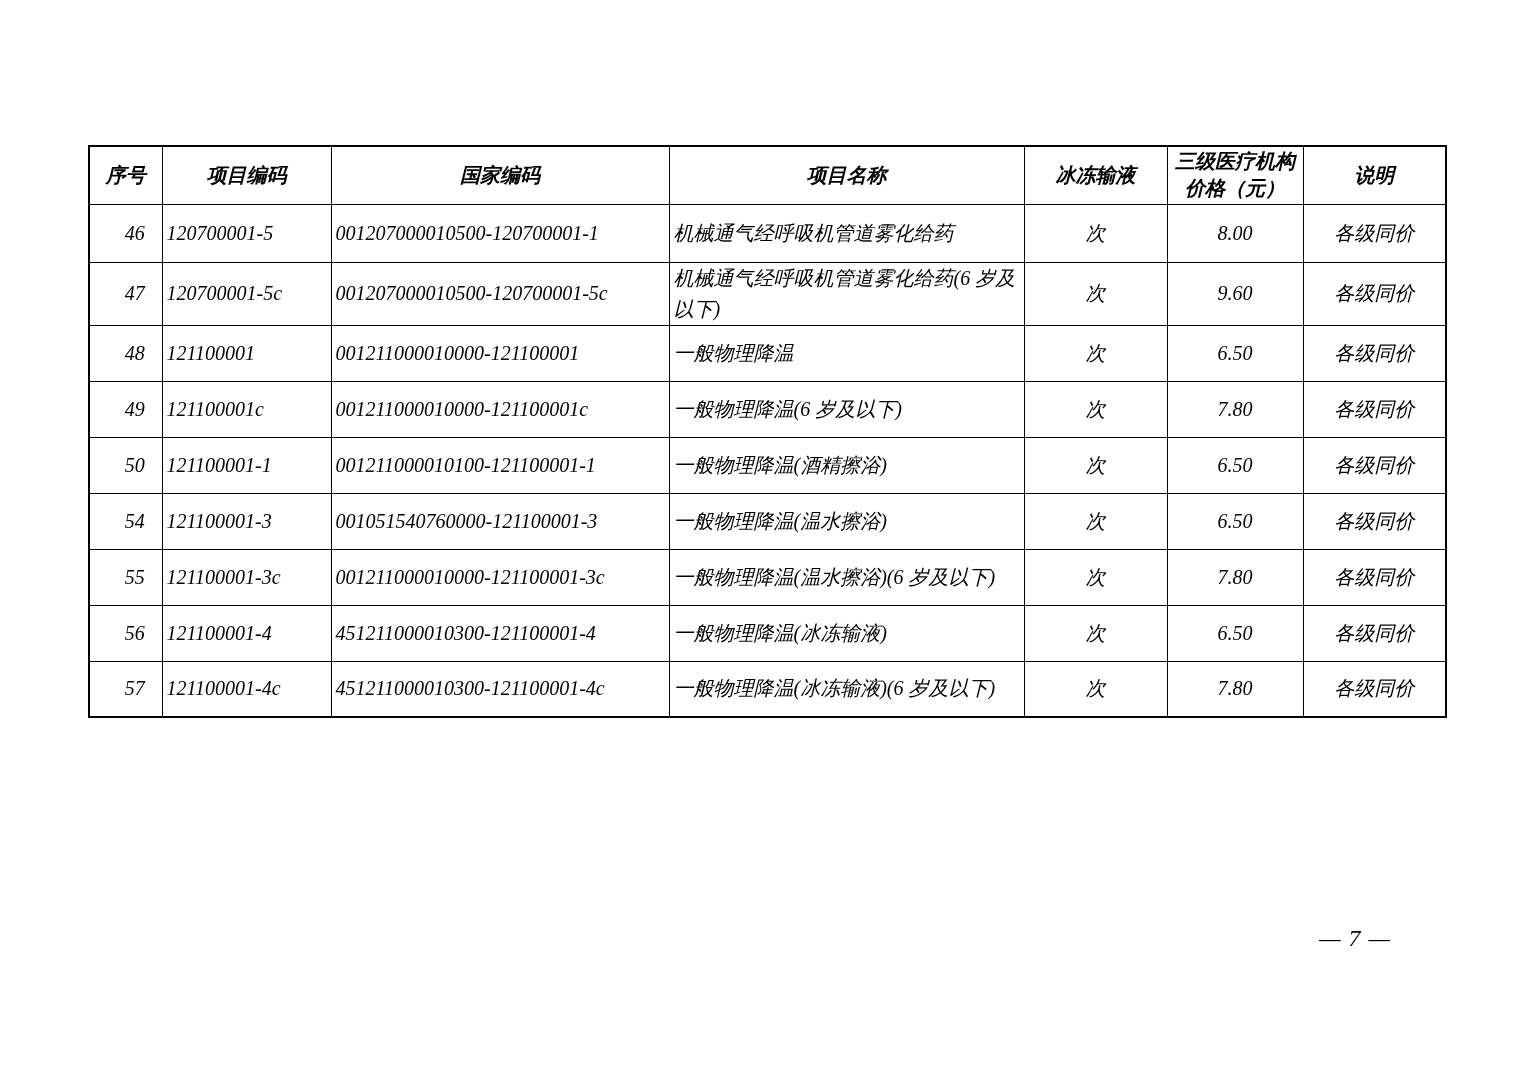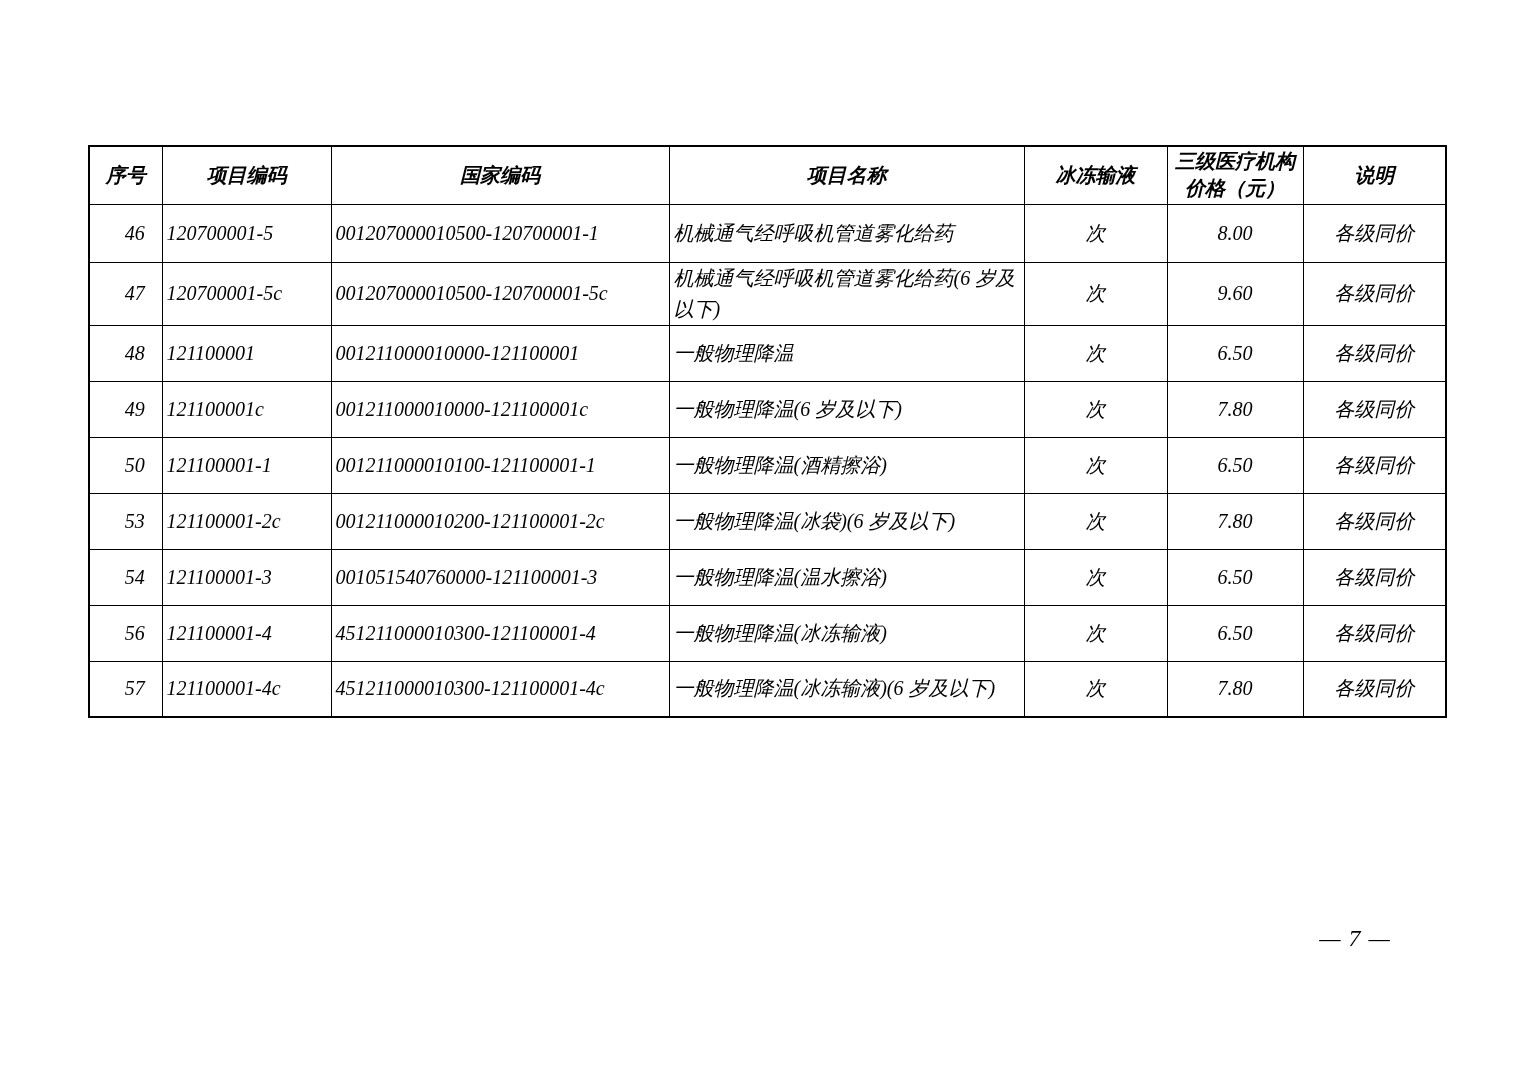--- a/index.html
+++ b/index.html
@@ -136,35 +136,35 @@
         <tr>
           <td>50</td>
           <td>121100001-1</td>
           <td>001211000010100-121100001-1</td>
           <td>一般物理降温(酒精擦浴)</td>
           <td>次</td>
           <td>6.50</td>
           <td>各级同价</td>
         </tr>
         <tr>
-          <td>53</td>
-          <td>121100001-2c</td>
-          <td>001211000010200-121100001-2c</td>
-          <td>一般物理降温(冰袋)(6 岁及以下)</td>
-          <td>次</td>
-          <td>7.80</td>
-          <td>各级同价</td>
-        </tr>
-        <tr>
           <td>54</td>
           <td>121100001-3</td>
           <td>001051540760000-121100001-3</td>
           <td>一般物理降温(温水擦浴)</td>
           <td>次</td>
           <td>6.50</td>
+          <td>各级同价</td>
+        </tr>
+        <tr>
+          <td>55</td>
+          <td>121100001-3c</td>
+          <td>001211000010000-121100001-3c</td>
+          <td>一般物理降温(温水擦浴)(6 岁及以下)</td>
+          <td>次</td>
+          <td>7.80</td>
           <td>各级同价</td>
         </tr>
         <tr>
           <td>56</td>
           <td>121100001-4</td>
           <td>451211000010300-121100001-4</td>
           <td>一般物理降温(冰冻输液)</td>
           <td>次</td>
           <td>6.50</td>
           <td>各级同价</td>

